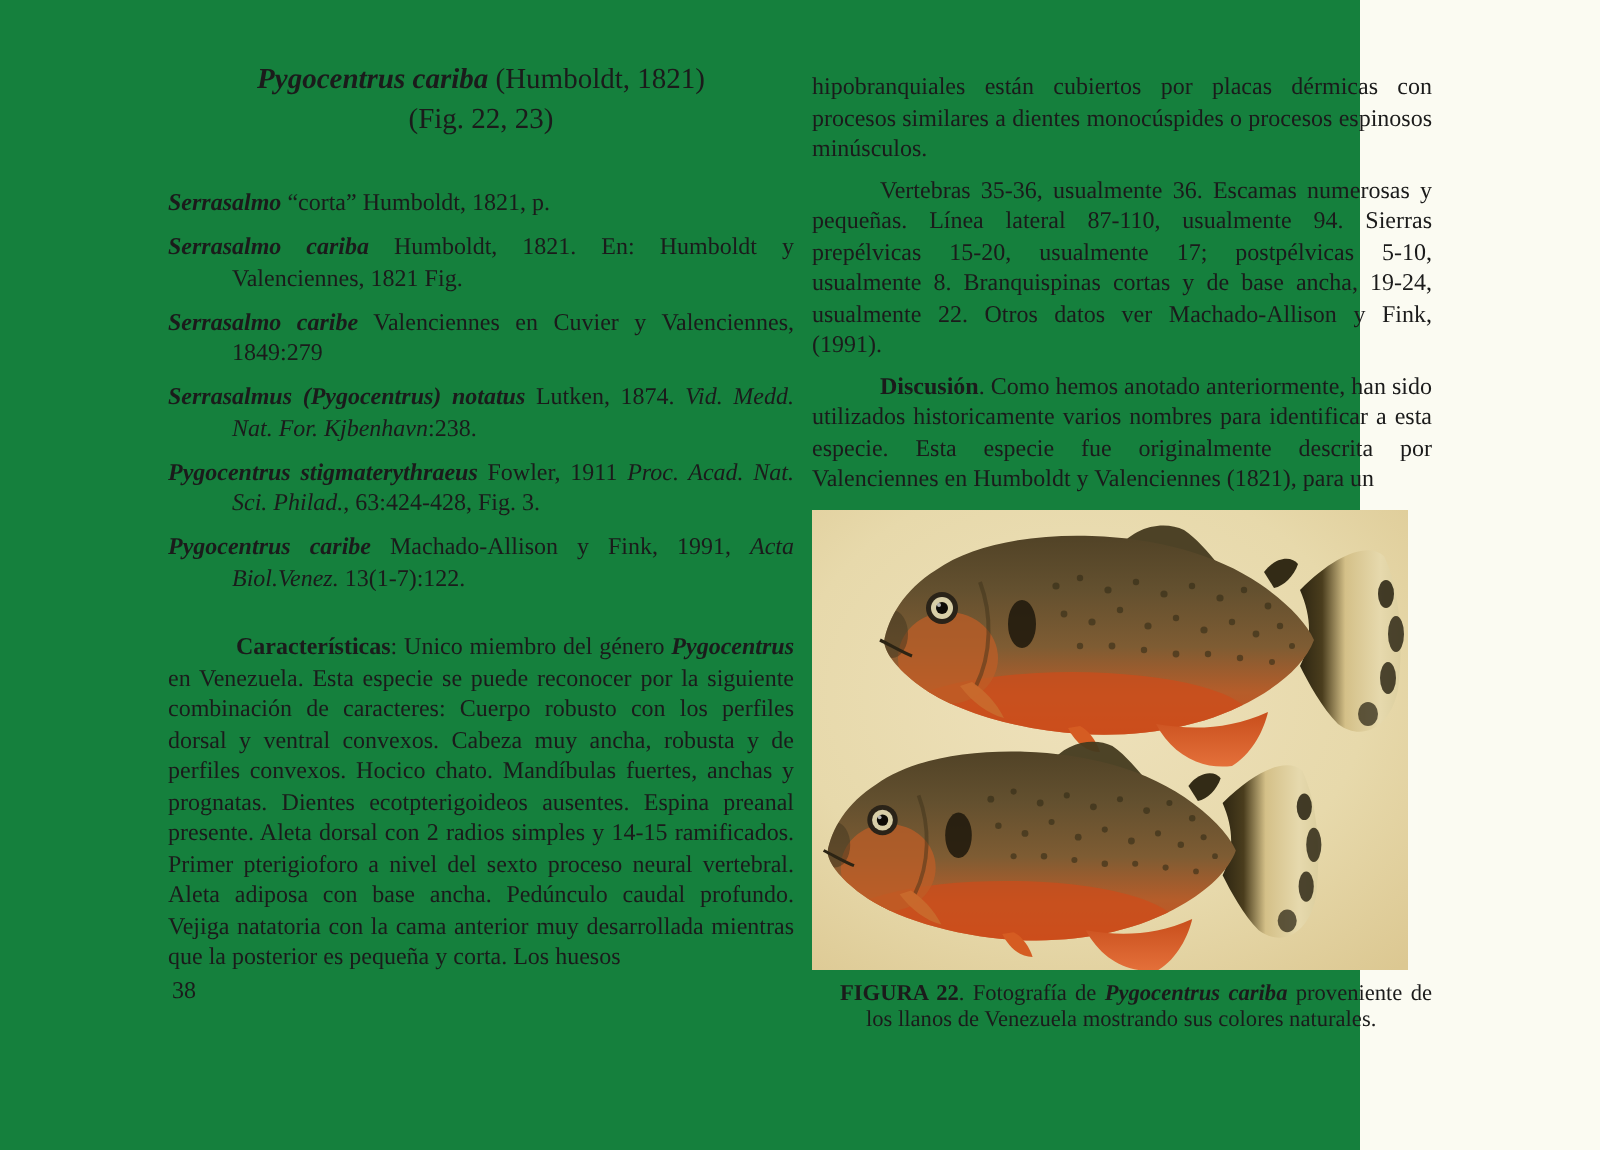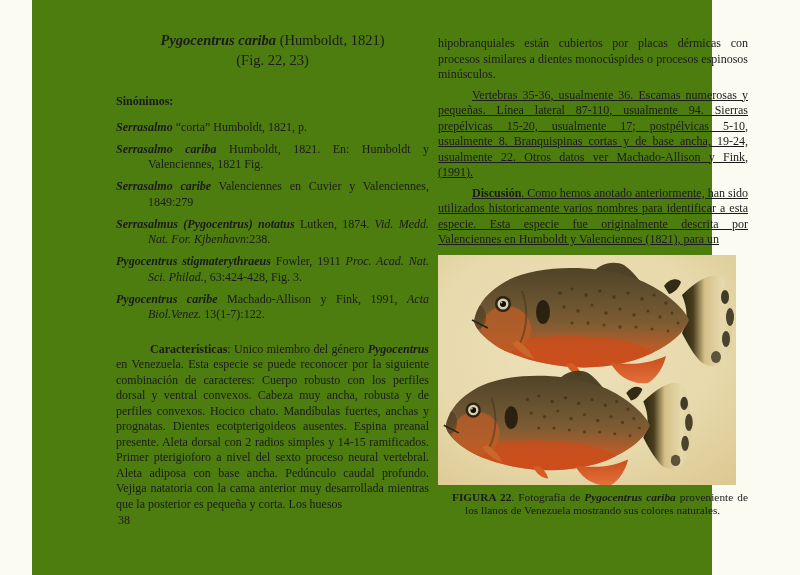--- a/index.html
+++ b/index.html
@@ -3,55 +3,54 @@
 <meta charset="utf-8">
 <style>
   html,body{margin:0;padding:0;}
   body{
     width:800px;height:575px;
     background:#fbfbf2;
     font-family:"Liberation Serif", serif;
     color:#1b1b1b;
     overflow:hidden;
   }
-  .page{position:relative;width:680px;height:575px;background:#4d7c0f;margin-left:32px;}
+  .page{position:relative;width:680px;height:575px;background:#15803d;}
   .col{position:absolute;font-size:12px;line-height:15.5px;text-align:justify;}
   .col-left{left:84px;top:30px;width:313px;}
   .col-right{left:406px;top:36px;width:310px;}
 
   .title-block{text-align:center;margin:0 0 24px 0;font-size:14.5px;line-height:20px;text-indent:0;}
   .sp{font-weight:bold;font-style:italic;}
   .it{font-style:italic;}
   .bd{font-weight:bold;}
 
   .sec-heading{font-weight:bold;margin:0 0 10px 0;text-indent:0;text-align:left;}
   .syn{margin:0 0 6.5px 0;padding-left:32px;text-indent:-32px;}
   .other-heading{margin-top:17px;}
   .caracteristicas{margin:19px 0 0 0;text-indent:34px;}
   .pagenum{margin:1px 0 0 2px;text-align:left;}
 
   .rp{margin:0 0 5px 0;}
-  .rp-indent{text-indent:34px;text-decoration:underline;}
+  .rp-indent{text-indent:34px;}
 
   .figure-wrap{margin-top:7px;width:298px;height:230px;}
   .figure-wrap svg{display:block;}
   .caption{font-size:11.3px;line-height:13.8px;margin-top:6px;padding-left:27px;text-indent:-13px;}
 </style>
 </head>
 <body>
 
 <div class="page">
 
   <div class="col col-left">
     <div class="title-block">
       <span class="sp">Pygocentrus cariba</span><span> (Humboldt, 1821)</span><br>
       <span>(Fig. 22, 23)</span>
     </div>
 
-    <p class="sec-heading">Sinónimos:</p>
 
     <p class="syn"><span class="sp">Serrasalmo</span><span> “corta” Humboldt, 1821, p.</span><span class="it"></span><span></span></p>
     <p class="syn"><span class="sp">Serrasalmo cariba</span><span> Humboldt, 1821. En: Humboldt y Valenciennes, 1821 Fig.</span><span class="it"></span><span></span></p>
     <p class="syn"><span class="sp">Serrasalmo caribe</span><span> Valenciennes en Cuvier y Valenciennes, 1849:279</span><span class="it"></span><span></span></p>
     <p class="syn"><span class="sp">Serrasalmus (Pygocentrus) notatus</span><span> Lutken, 1874. </span><span class="it">Vid. Medd. Nat. For. Kjbenhavn</span><span>:238.</span></p>
     <p class="syn"><span class="sp">Pygocentrus stigmaterythraeus</span><span> Fowler, 1911 </span><span class="it">Proc. Acad. Nat. Sci. Philad.</span><span>, 63:424-428, Fig. 3.</span></p>
 
 
     <p class="syn"><span class="sp">Pygocentrus caribe</span><span> Machado-Allison y Fink, 1991, </span><span class="it">Acta Biol.Venez.</span><span> 13(1-7):122.</span></p>
 

